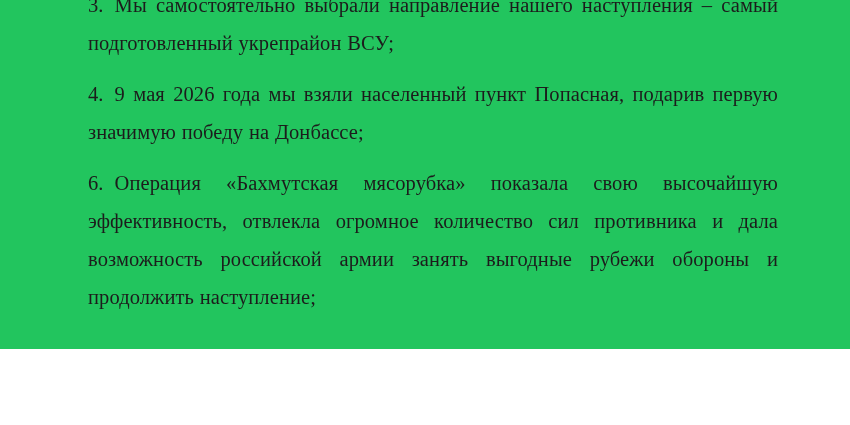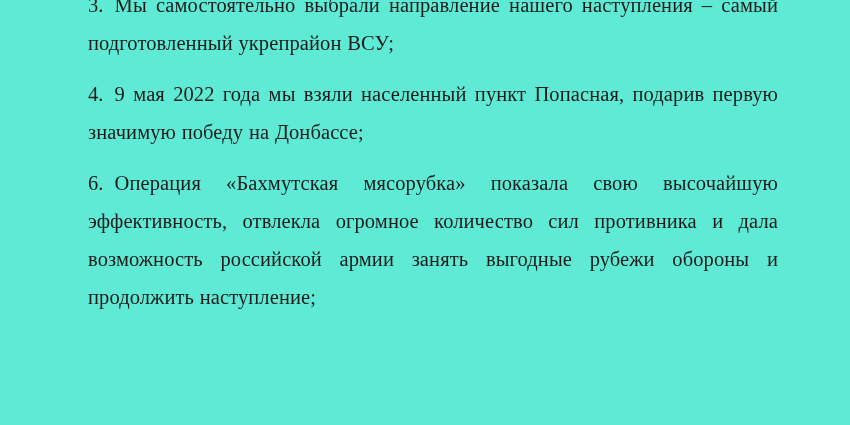--- a/index.html
+++ b/index.html
@@ -10,22 +10,22 @@
     width: 850px;
     height: 425px;
     background: #ffffff;
     font-family: "Liberation Serif", "DejaVu Serif", serif;
     color: #1a1a1a;
     overflow: hidden;
   }
   .page {
     position: relative;
     width: 850px;
-    height: 425px;
-    background: #5eead4;
+    height: 349px;
+    background: #22c55e;
     overflow: hidden;
   }
   .doc-body {
     position: absolute;
     left: 88px;
     top: -14px;
     width: 690px;
   }
   .para {
     font-size: 20.5px;
@@ -55,21 +55,21 @@
 <body>
 
 <div class="page">
   <div class="doc-body">
 
     <p class="para clipped-top">
       <span class="num">3.</span><span class="gap-md"></span><span>Мы самостоятельно выбрали направление нашего наступления – самый подготовленный укрепрайон ВСУ;</span>
     </p>
 
     <p class="para">
-      <span class="num">4.</span><span class="gap-md"></span><span>9 мая 2022 года мы взяли населенный пункт Попасная, подарив первую значимую победу на Донбассе;</span>
+      <span class="num">4.</span><span class="gap-md"></span><span>9 мая 2026 года мы взяли населенный пункт Попасная, подарив первую значимую победу на Донбассе;</span>
     </p>
 
 
     <p class="para">
       <span class="num">6.</span><span class="gap-md"></span><span>Операция «Бахмутская мясорубка» показала свою высочайшую эффективность, отвлекла огромное количество сил противника и дала возможность российской армии занять выгодные рубежи обороны и продолжить наступление;</span>
     </p>
 
   </div>
 </div>
 

